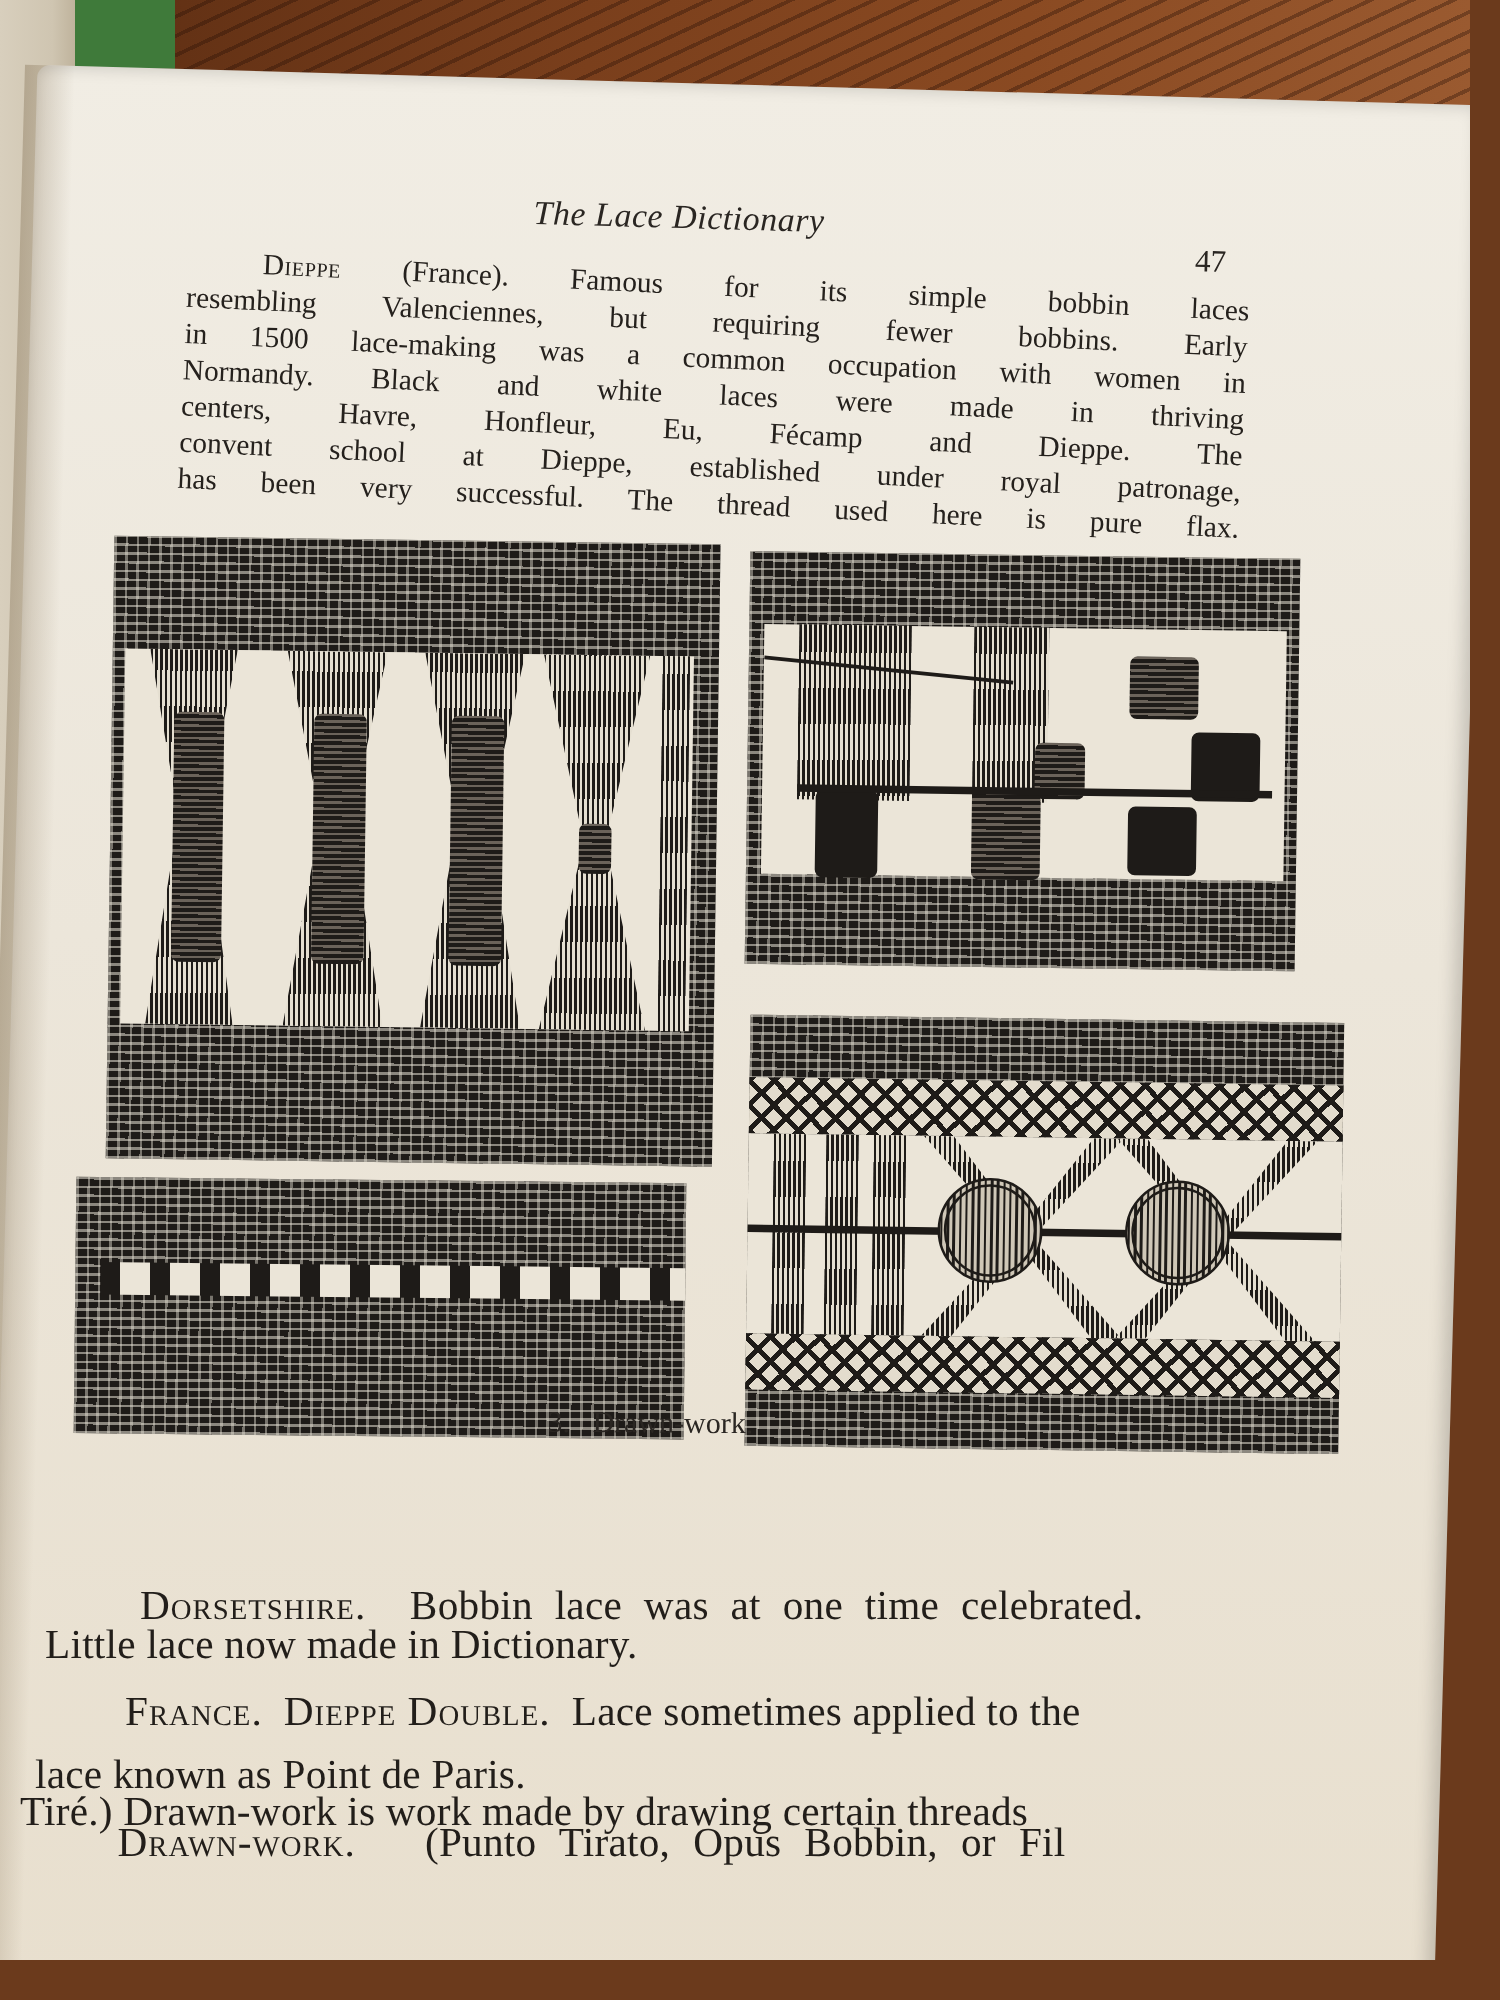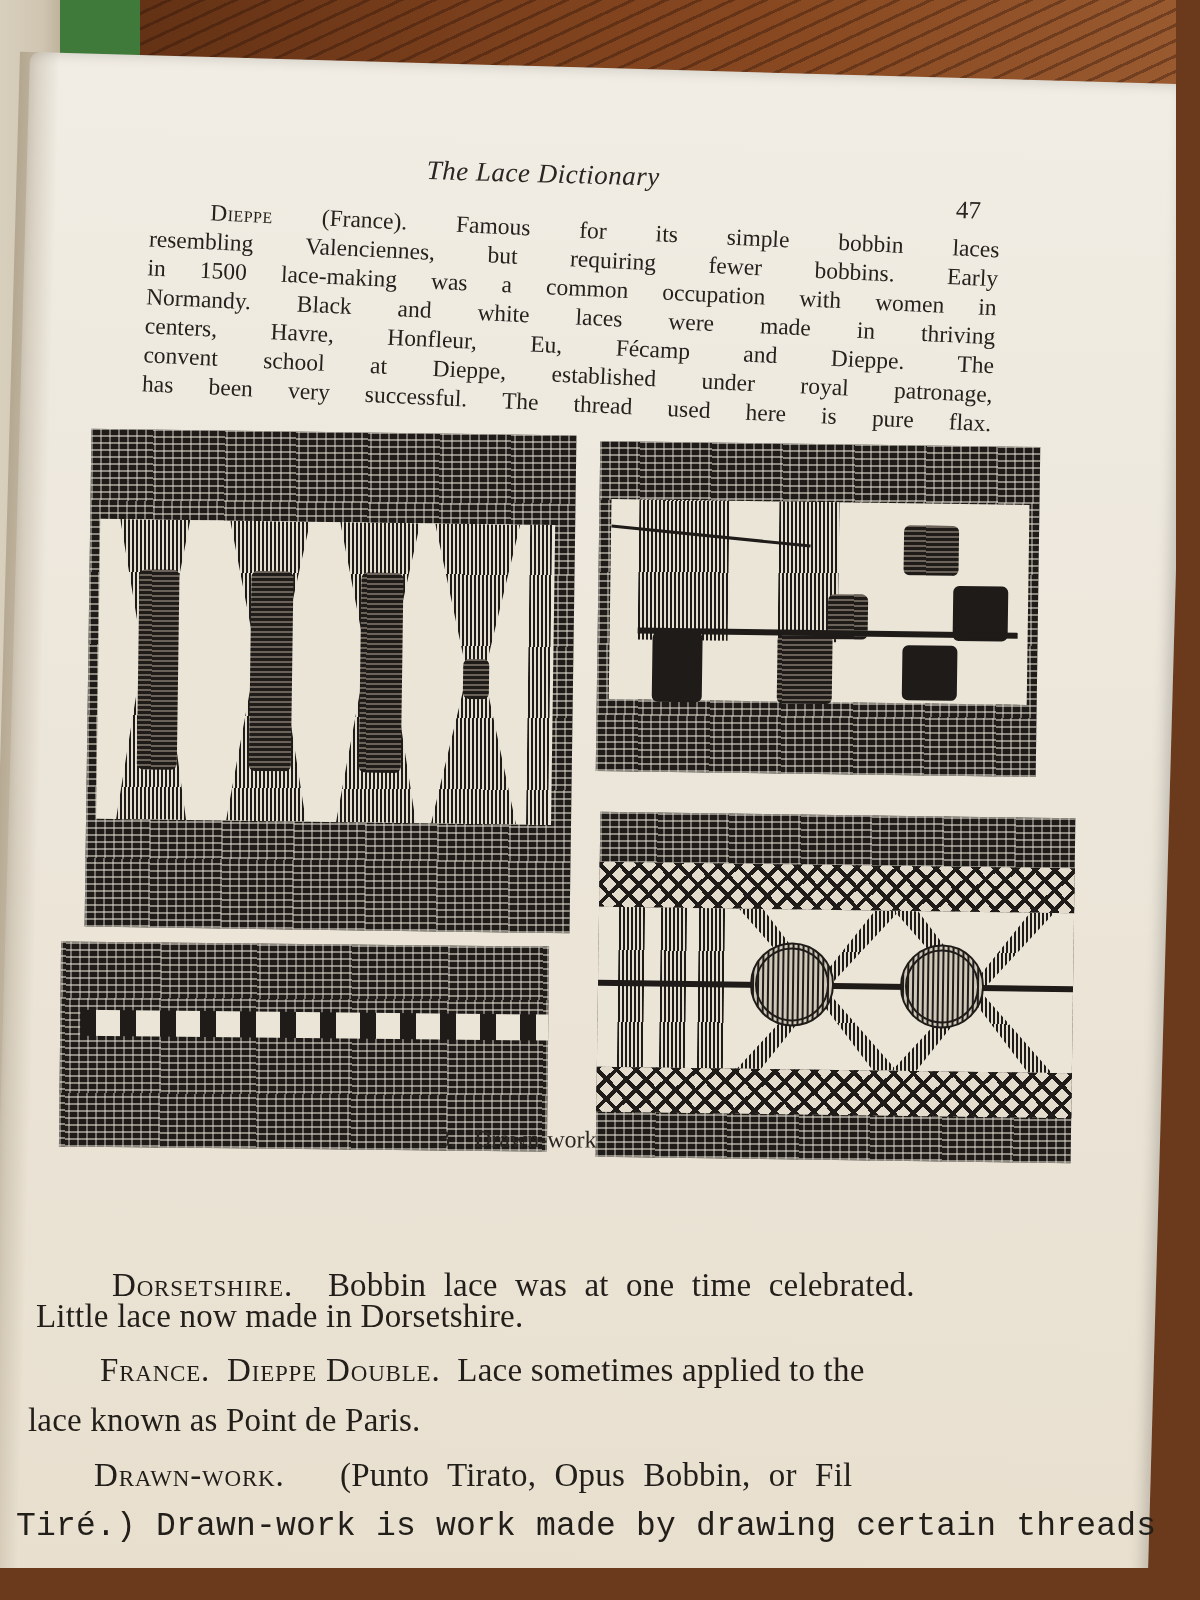--- a/index.html
+++ b/index.html
@@ -176,31 +176,31 @@
 <div class="caption">
   <span>3.</span>&nbsp;&nbsp;
   <span>Drawn-work.</span>
 </div>
 
 <div class="entry" style="left:112px; top:1247px; word-spacing:9px;margin-top:20px;">
   <span class="sc">Dorsetshire.</span>&nbsp;
   <span>Bobbin lace was at one time celebrated.</span>
 </div>
 <div class="entry" style="left:36px; top:1298px;">
-  <span>Little lace now made in Dorsetshire.</span>
+  <span>Little lace now made in Dictionary.</span>
 </div>
 
 <div class="entry" style="left:100px; top:1352px;">
   <span class="sc">France.</span>&nbsp;
   <span class="sc">Dieppe Double.</span>&nbsp;
   <span>Lace sometimes applied to the</span>
 </div>
 <div class="entry" style="left:28px; top:1402px;text-align:right;">
   <span>lace known as Point de Paris.</span>
 </div>
 
 <div class="entry" style="left:94px; top:1457px; word-spacing:10px;">
   <span class="sc">Drawn-work.</span>&nbsp;&nbsp;
   <span>(Punto Tirato, Opus Bobbin, or Fil</span>
 </div>
-<div class="entry" style="left:16px; top:1508px;font-family:Liberation Mono, monospace;">
+<div class="entry" style="left:16px; top:1432px;">
   <span>Tiré.) Drawn-work is work made by drawing certain threads</span>
 </div>
 
 </body></html>

